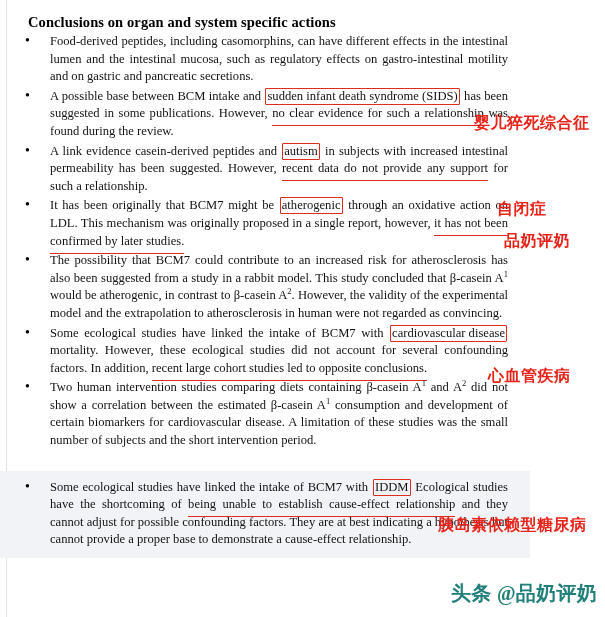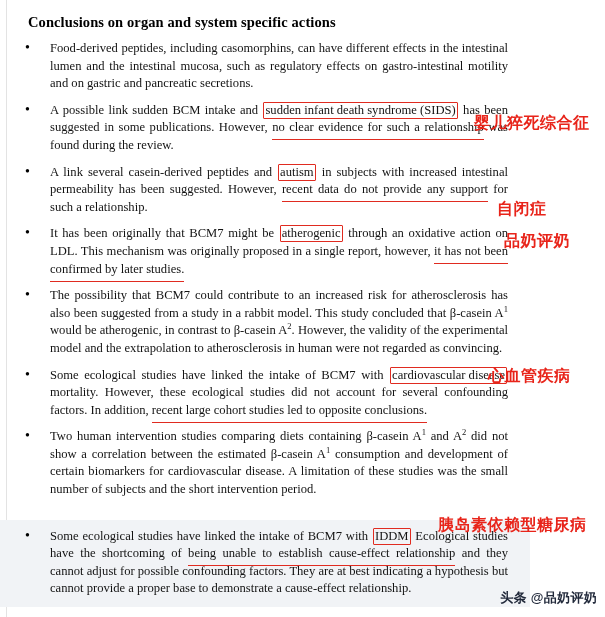--- a/index.html
+++ b/index.html
@@ -51,21 +51,21 @@
 
   ul.bullets {
     list-style: none;
     margin: 0;
     padding: 0;
   }
 
   li.bullet {
     position: relative;
     padding: 0 22px 0 50px;
-    margin-top: 9px;
+    margin-top: 2px;
     font-size: 12.6px;
     line-height: 17.6px;
     text-align: justify;
     text-justify: inter-word;
     color: #131313;
   }
   li.bullet::before {
     content: "\2022";
     position: absolute;
     left: 25px;
@@ -116,47 +116,47 @@
     color: #e8241a;
     white-space: nowrap;
     letter-spacing: 0.5px;
   }
 
   
   .watermark {
     position: absolute;
     right: 8px;
     bottom: 10px;
-    font-family: Liberation Sans, sans-serif;
-    font-size: 13px;
+    font-family: Liberation Serif, serif;
+    font-size: 20px;
     font-weight: bold;
-    color: #0f172a;
+    color: #0f766e;
     opacity: 0.92;
     white-space: nowrap;
     letter-spacing: 0.3px;
   }
 </style>
 </head>
 <body>
 
 <div class="page">
 
   <div class="page-edge-left"></div>
 
   <div class="content">
     <h1 class="doc-title">Conclusions on organ and system specific actions</h1>
     <ul class="bullets">
         <li class="bullet">
           <p><span>Food-derived peptides, including casomorphins, can have different effects in the intestinal lumen and the intestinal mucosa, such as regulatory effects on gastro-intestinal motility and on gastric and pancreatic secretions.</span></p>
         </li>
         <li class="bullet">
-          <p><span>A possible link sudden BCM intake and </span><span class="boxed">sudden infant death syndrome (SIDS)</span><span> has been suggested in some publications. However, </span><span class="underlined">no clear evidence for such a relationship</span><span> was found during the review.</span></p>
+          <p><span>A possible base between BCM intake and </span><span class="boxed">sudden infant death syndrome (SIDS)</span><span> has been suggested in some publications. However, </span><span class="underlined">no clear evidence for such a relationship</span><span> was found during the review.</span></p>
         </li>
         <li class="bullet">
-          <p><span>A link several casein-derived peptides and </span><span class="boxed">autism</span><span> in subjects with increased intestinal permeability has been suggested. However, </span><span class="underlined">recent data do not provide any support</span><span> for such a relationship.</span></p>
+          <p><span>A link evidence casein-derived peptides and </span><span class="boxed">autism</span><span> in subjects with increased intestinal permeability has been suggested. However, </span><span class="underlined">recent data do not provide any support</span><span> for such a relationship.</span></p>
         </li>
         <li class="bullet">
           <p><span>It has been originally that BCM7 might be </span><span class="boxed">atherogenic</span><span> through an oxidative action on LDL. This mechanism was originally proposed in a single report, however, </span><span class="underlined">it has not been confirmed by later studies.</span></p>
         </li>
         <li class="bullet">
           <p><span>The possibility that BCM7 could contribute to an increased risk for atherosclerosis has also been suggested from a study in a rabbit model. This study concluded that β-casein A</span><sup>1</sup><span> would be atherogenic, in contrast to β-casein A</span><sup>2</sup><span>. However, the validity of the experimental model and the extrapolation to atherosclerosis in human were not regarded as convincing.</span></p>
         </li>
         <li class="bullet">
           <p><span>Some ecological studies have linked the intake of BCM7 with </span><span class="boxed">cardiovascular disease</span><span> mortality. However, these ecological studies did not account for several confounding factors. In addition, </span><span class="underlined">recent large cohort studies led to opposite conclusions.</span></p>
         </li>

